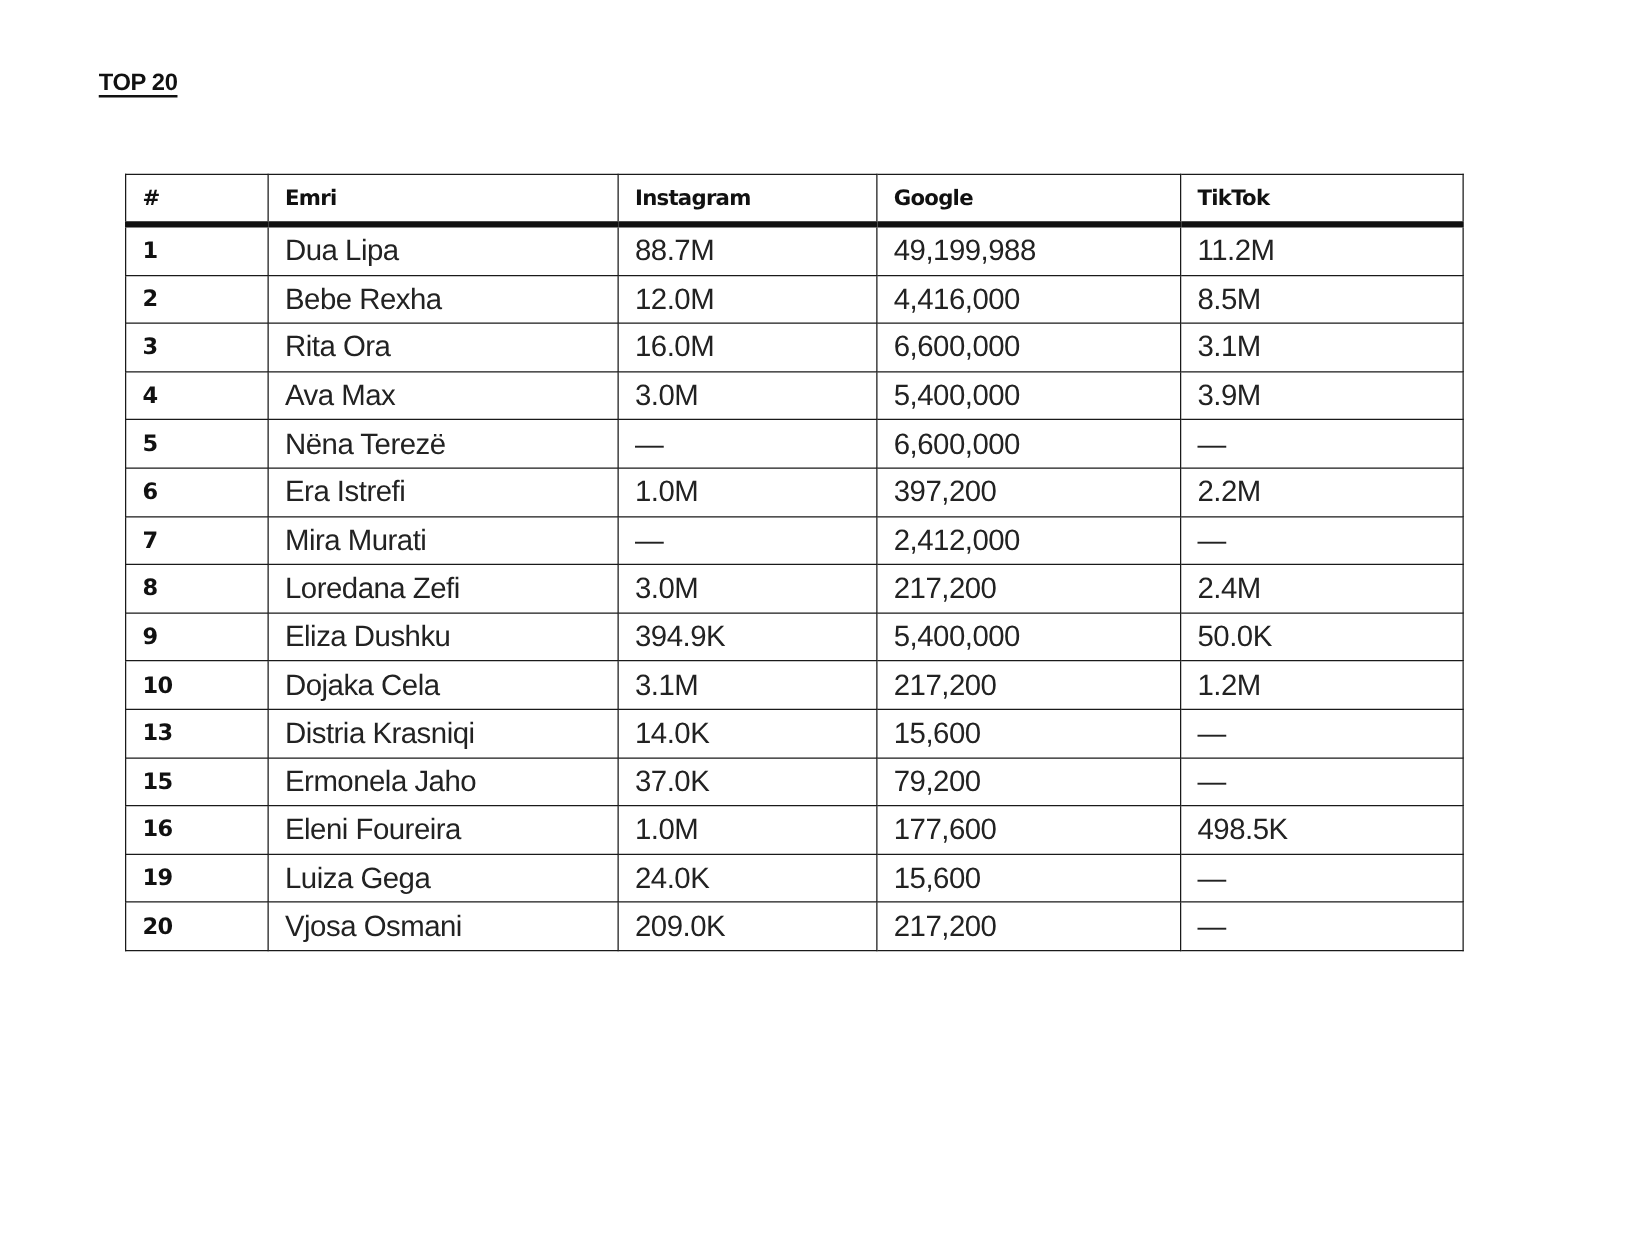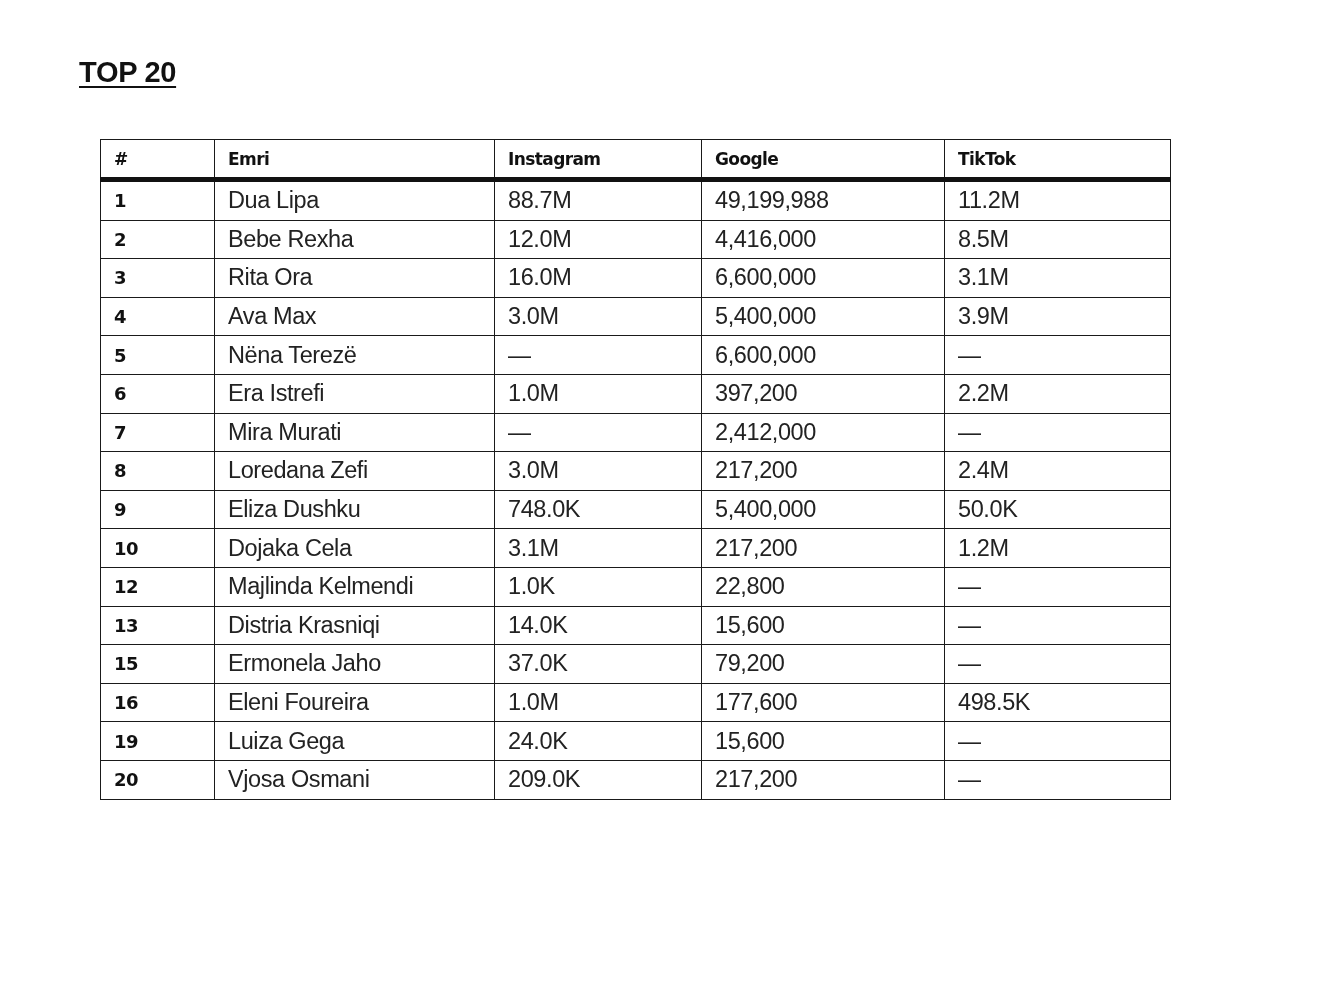--- a/index.html
+++ b/index.html
@@ -14,21 +14,21 @@
     overflow: hidden;
     font-family: "Liberation Sans", sans-serif;
     color: #1a1a1a;
   }
   .doc-title {
     position: absolute;
     left: 79px;
     top: 56px;
     font-family: "Liberation Sans", sans-serif;
     font-weight: bold;
-    font-size: 29px;
+    font-size: 19px;
     text-decoration: underline;
     text-underline-offset: 4px;
     text-decoration-thickness: 2px;
     letter-spacing: -0.3px;
     color: #111;
   }
   table.top-table {
     position: absolute;
     left: 100px;
     top: 139px;
@@ -154,39 +154,32 @@
       <tr>
         <td class="rank">8</td>
         <td class="name">Loredana Zefi</td>
         <td class="ig">3.0M</td>
         <td class="google">217,200</td>
         <td class="tiktok">2.4M</td>
       </tr>
       <tr>
         <td class="rank">9</td>
         <td class="name">Eliza Dushku</td>
-        <td class="ig">748.0K</td>
+        <td class="ig">394.9K</td>
         <td class="google">5,400,000</td>
         <td class="tiktok">50.0K</td>
       </tr>
       <tr>
         <td class="rank">10</td>
         <td class="name">Dojaka Cela</td>
         <td class="ig">3.1M</td>
         <td class="google">217,200</td>
         <td class="tiktok">1.2M</td>
       </tr>
       <tr>
-        <td class="rank">12</td>
-        <td class="name">Majlinda Kelmendi</td>
-        <td class="ig">1.0K</td>
-        <td class="google">22,800</td>
-        <td class="tiktok dash">—</td>
-      </tr>
-      <tr>
         <td class="rank">13</td>
         <td class="name">Distria Krasniqi</td>
         <td class="ig">14.0K</td>
         <td class="google">15,600</td>
         <td class="tiktok dash">—</td>
       </tr>
       <tr>
         <td class="rank">15</td>
         <td class="name">Ermonela Jaho</td>
         <td class="ig">37.0K</td>

